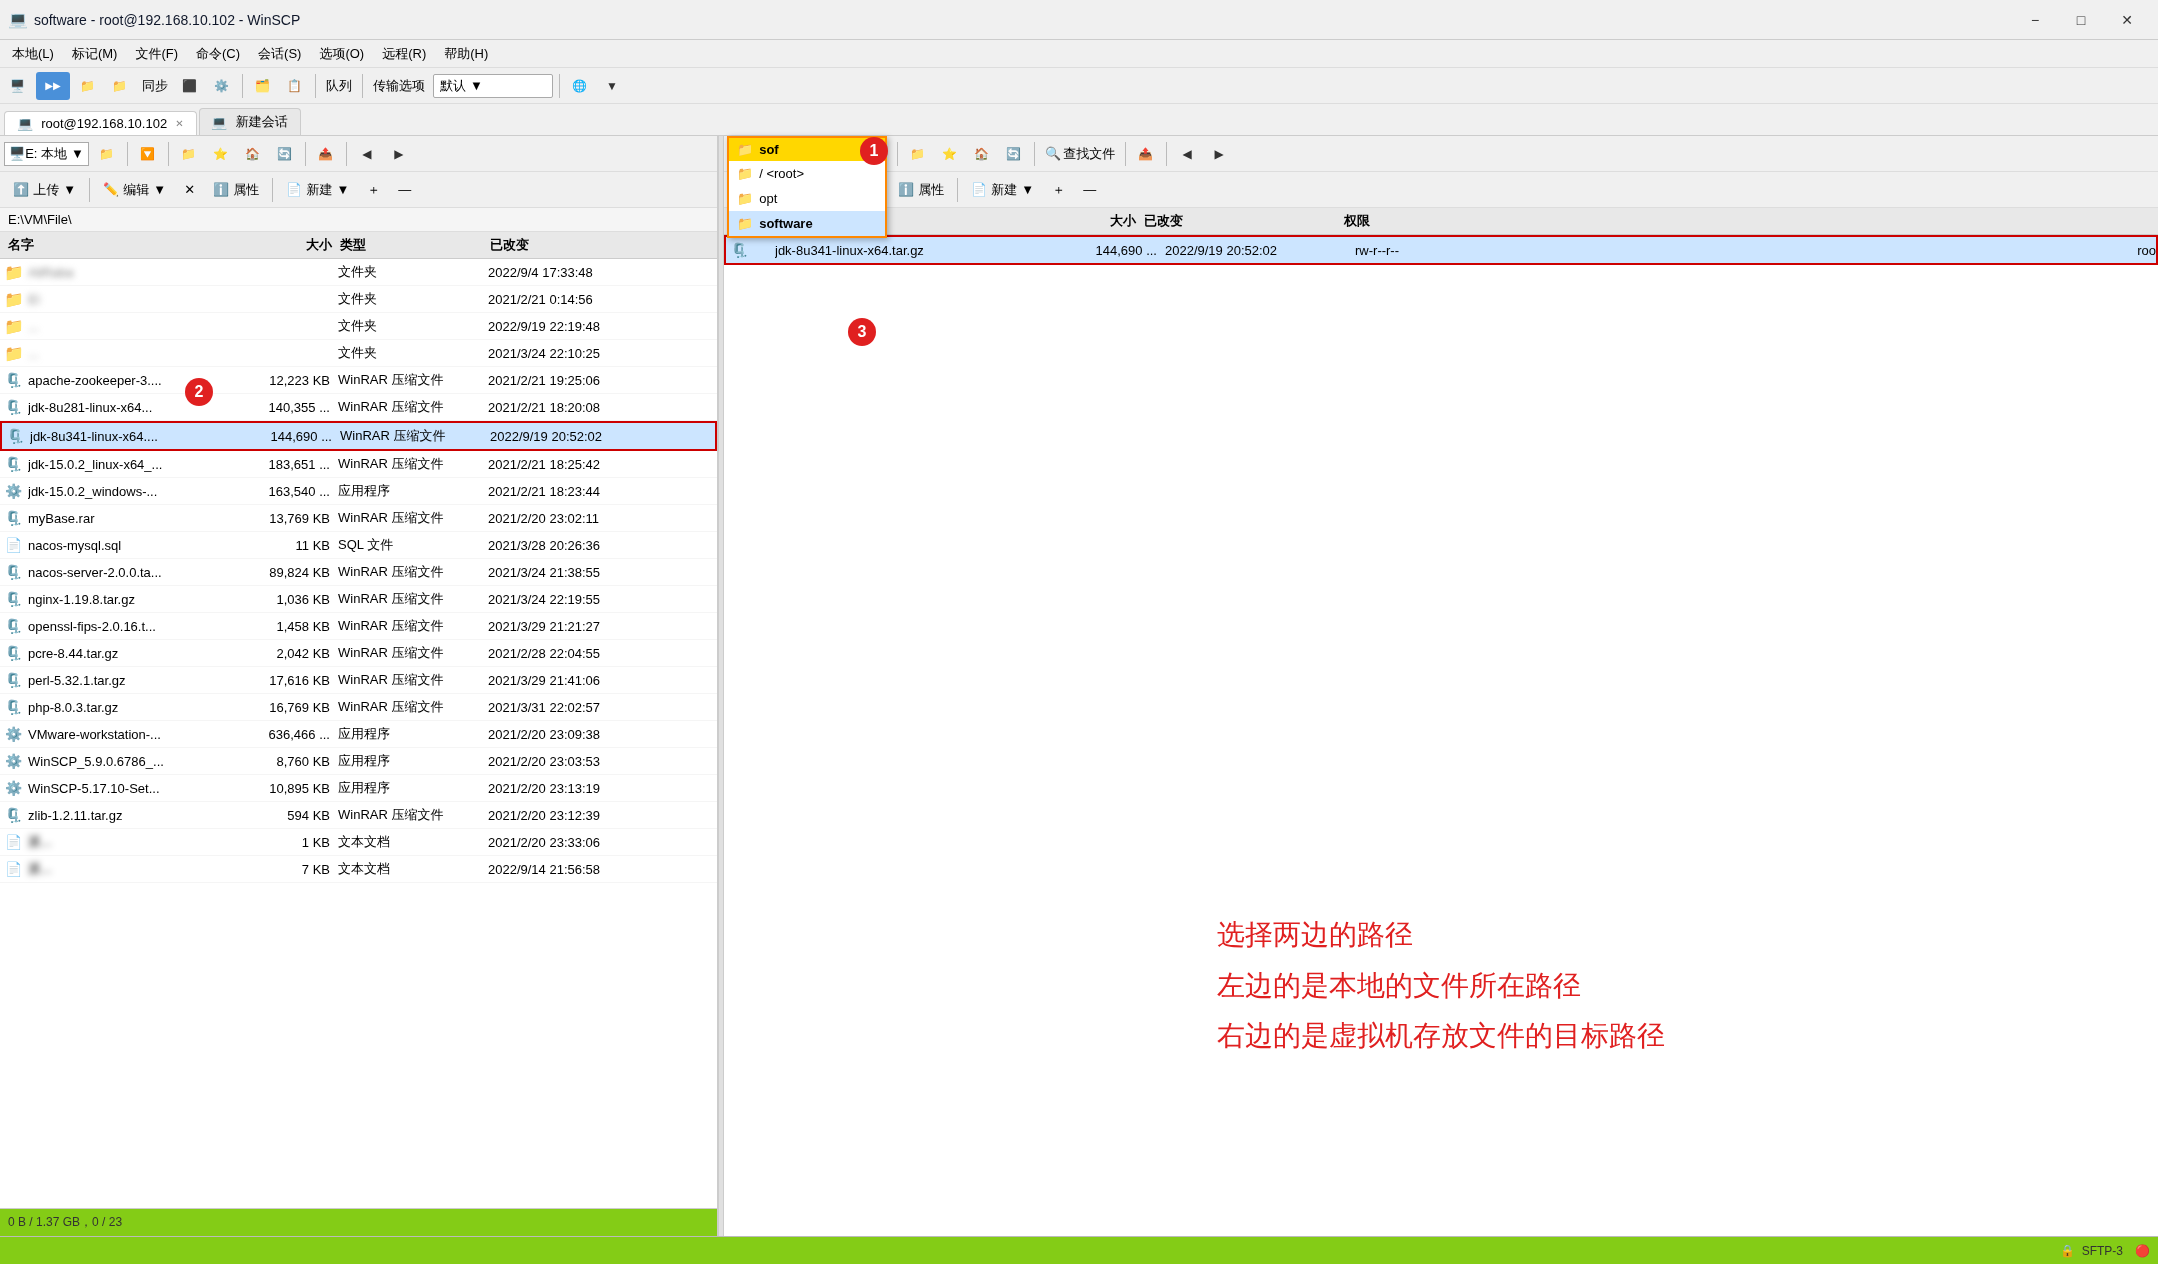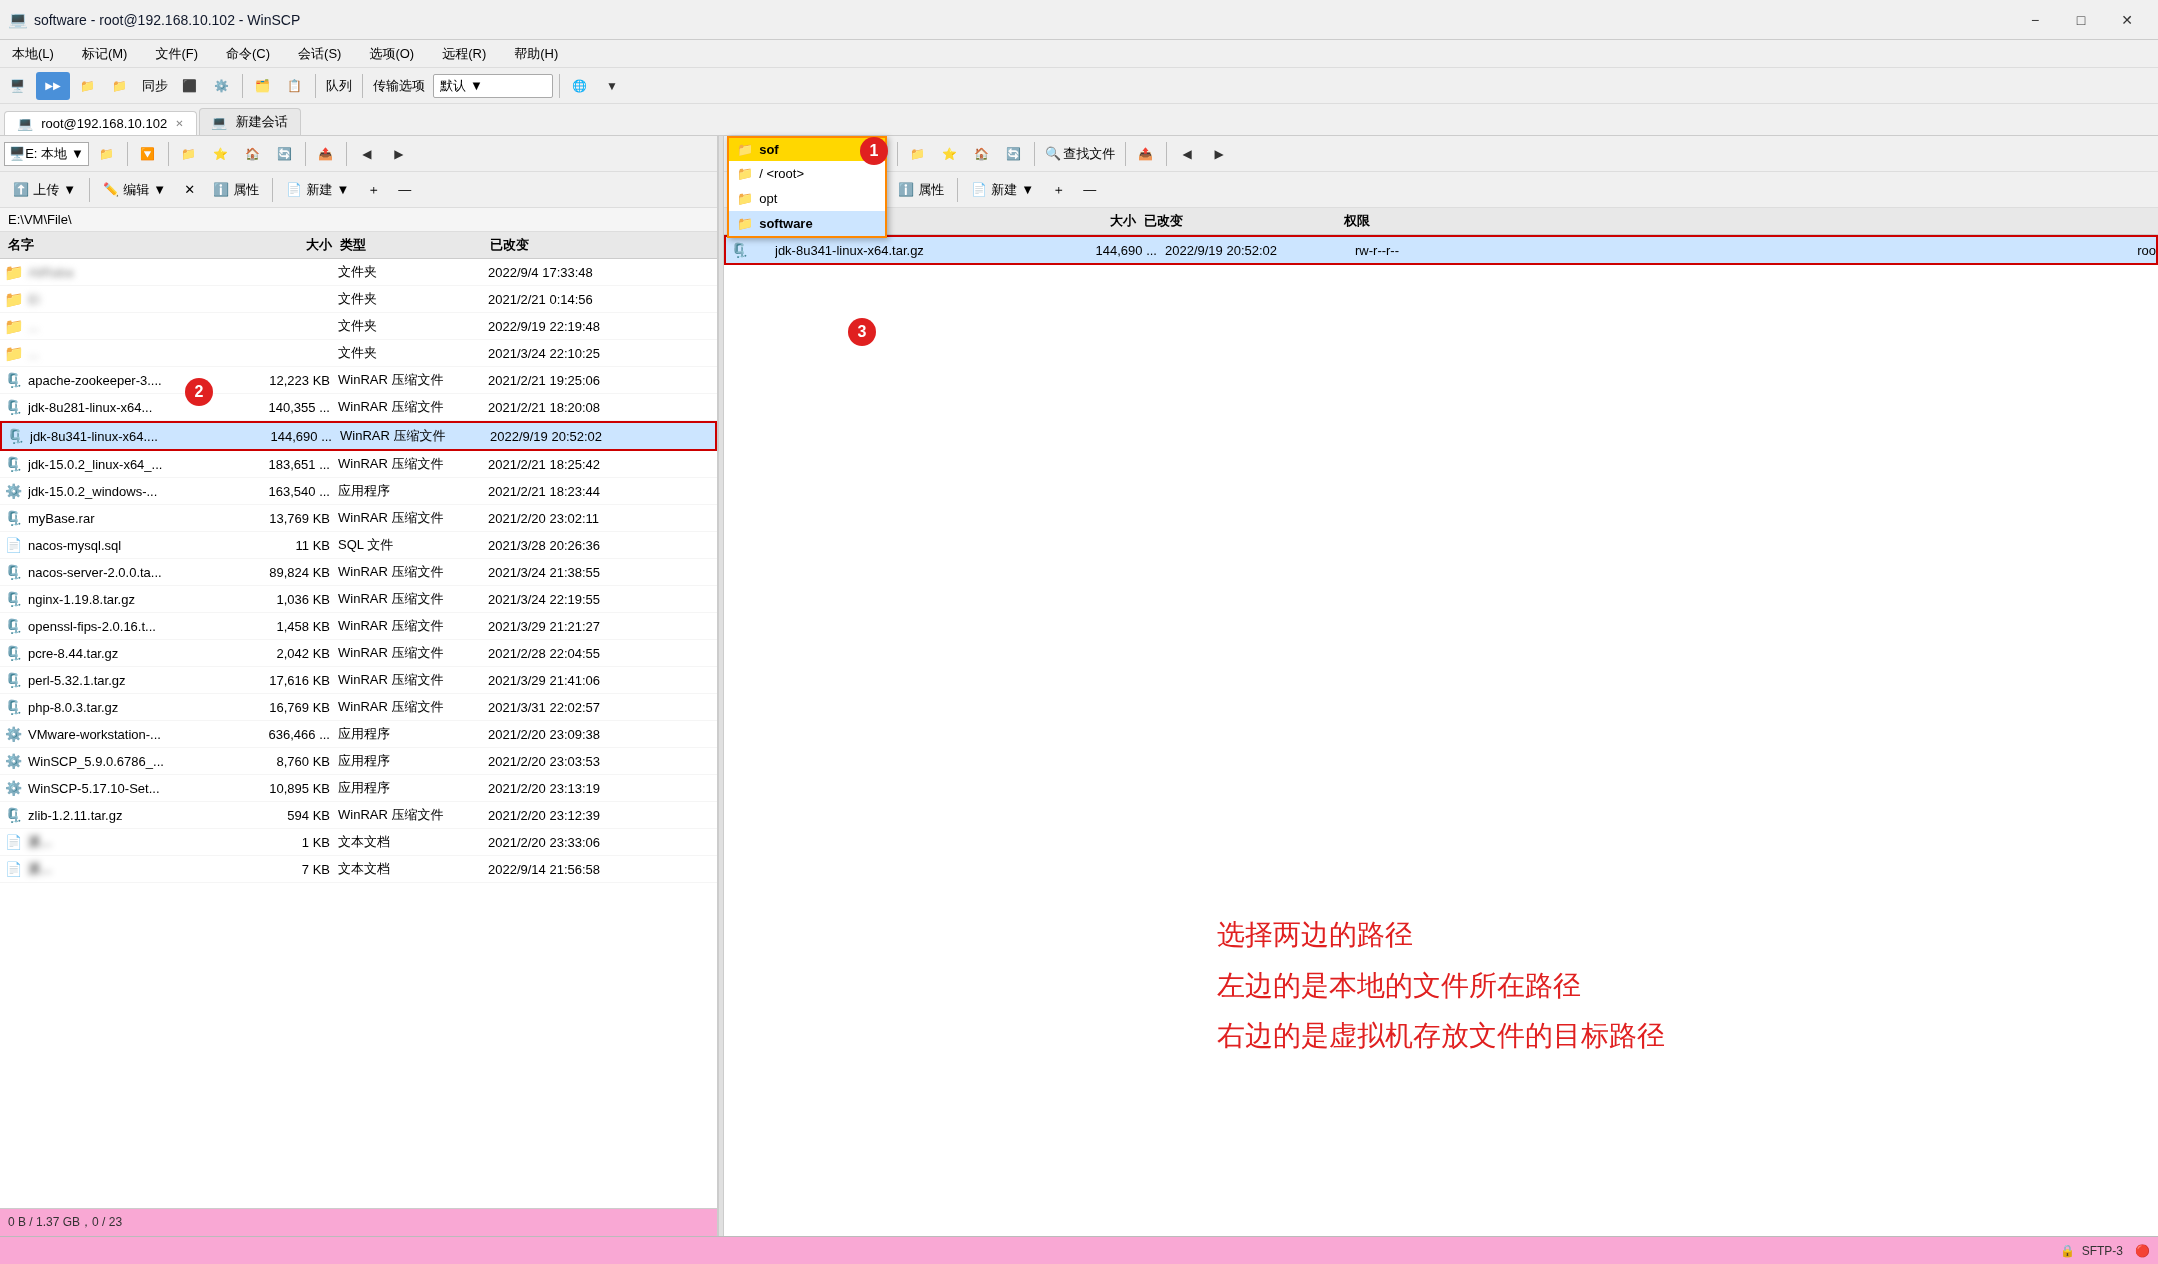--- a/index.html
+++ b/index.html
@@ -23,21 +23,21 @@
       background: transparent; border: none;
     }
 
     .menu-bar {
       height: 28px;
       display: flex;
       align-items: center;
       padding: 0 4px;
       background: #f0f0f0;
       border-bottom: 1px solid #ddd;
-      gap: 12px;
+      gap: 2px;
     }
     .menu-item {
       padding: 2px 8px;
       cursor: pointer;
       font-size: 13px;
       color: #000;
       border-radius: 3px;
     }
 
     .toolbar {
@@ -161,21 +161,21 @@
     .fn { width: 200px; overflow: hidden; text-overflow: ellipsis; white-space: nowrap; }
     .fs { width: 110px; text-align: right; padding-right: 8px; }
     .ft { width: 150px; overflow: hidden; white-space: nowrap; }
     .fd { flex: 1; white-space: nowrap; }
 
     .status-bar {
       height: 28px;
       display: flex;
       align-items: center;
       padding: 0 8px;
-      background: #f9a8d4;
+      background: #84cc16;
       border-top: 1px solid #ccc;
       font-size: 12px;
       color: #333;
     }
 
     
     .dropdown-popup {
       position: absolute;
       left: 727px;
       top: 136px;

